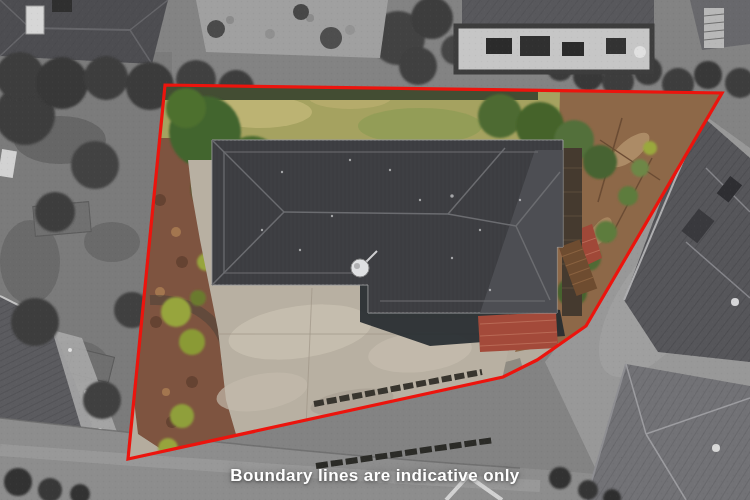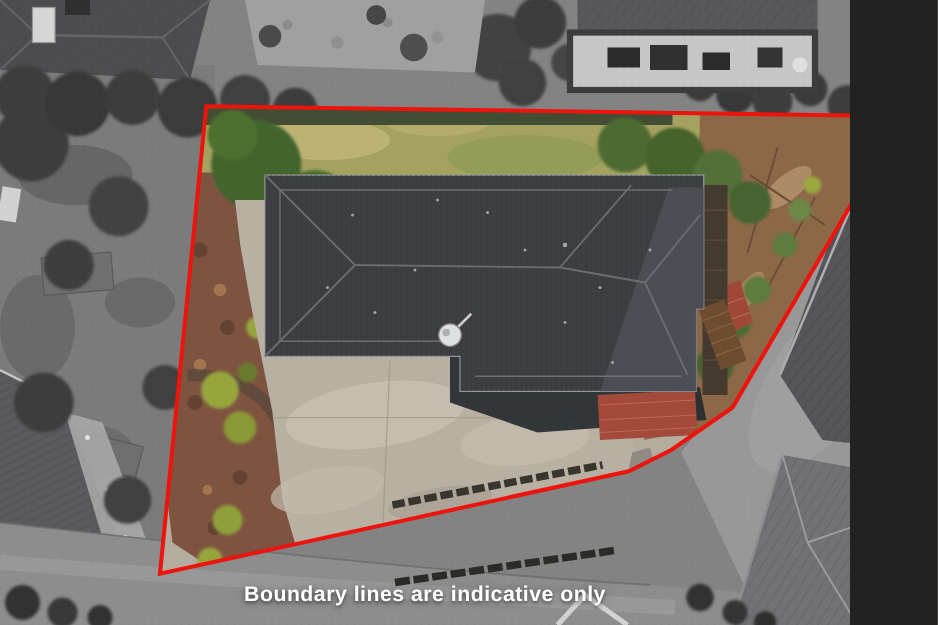--- a/index.html
+++ b/index.html
@@ -1,17 +1,17 @@
 <!DOCTYPE html>
 <html><head>
 <meta charset="utf-8">
 <style>
   html,body{margin:0;padding:0;background:#222;}
   .scene{
-    position:relative;width:680px;height:500px;overflow:hidden;
+    position:relative;width:750px;height:500px;overflow:hidden;
     font-family:"Liberation Sans",sans-serif;background:#838383;
   }
   .scene svg{position:absolute;inset:0;display:block;}
   .caption{
     position:absolute;left:0;right:0;bottom:14px;text-align:center;
     font-size:17px;font-weight:bold;letter-spacing:.4px;
     text-shadow:0 1px 3px rgba(0,0,0,.45), 0 0 8px rgba(0,0,0,.25);
     z-index:5;user-select:none;
   }
 </style>

